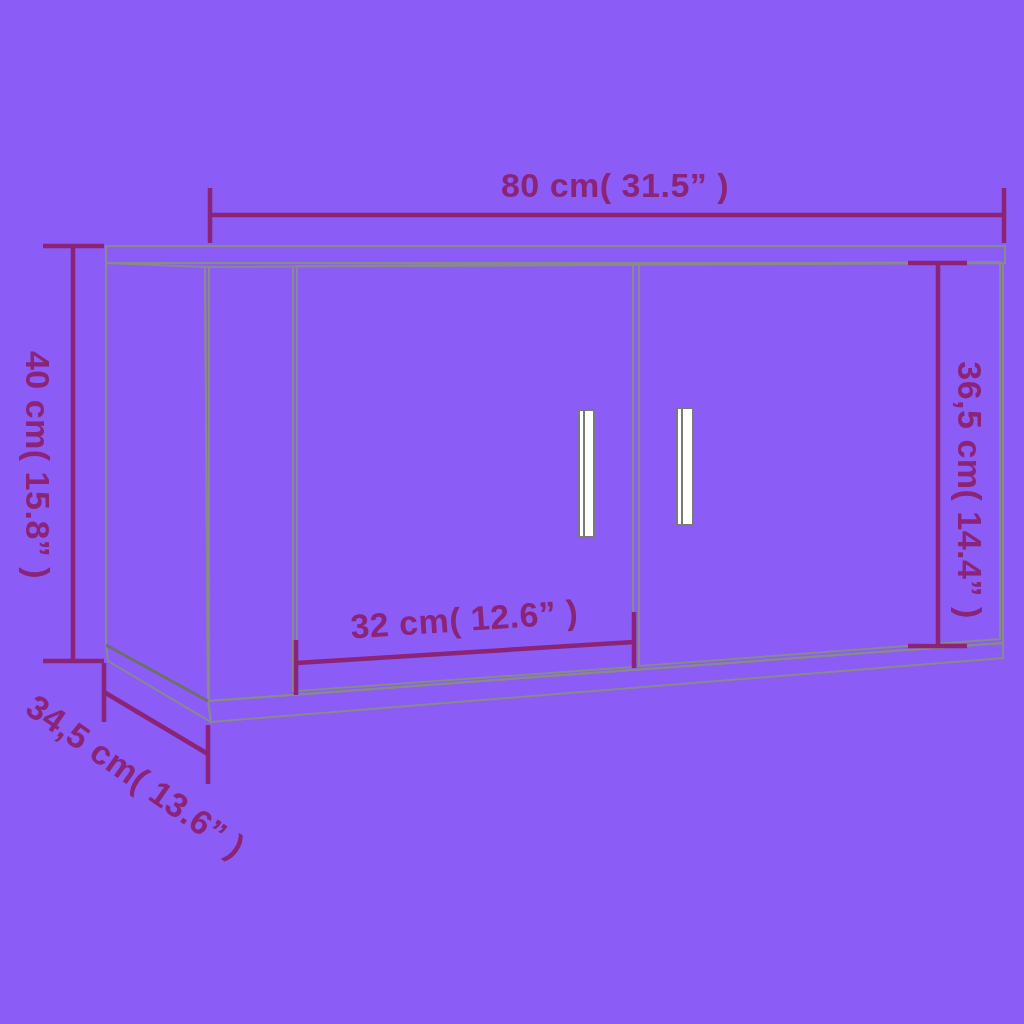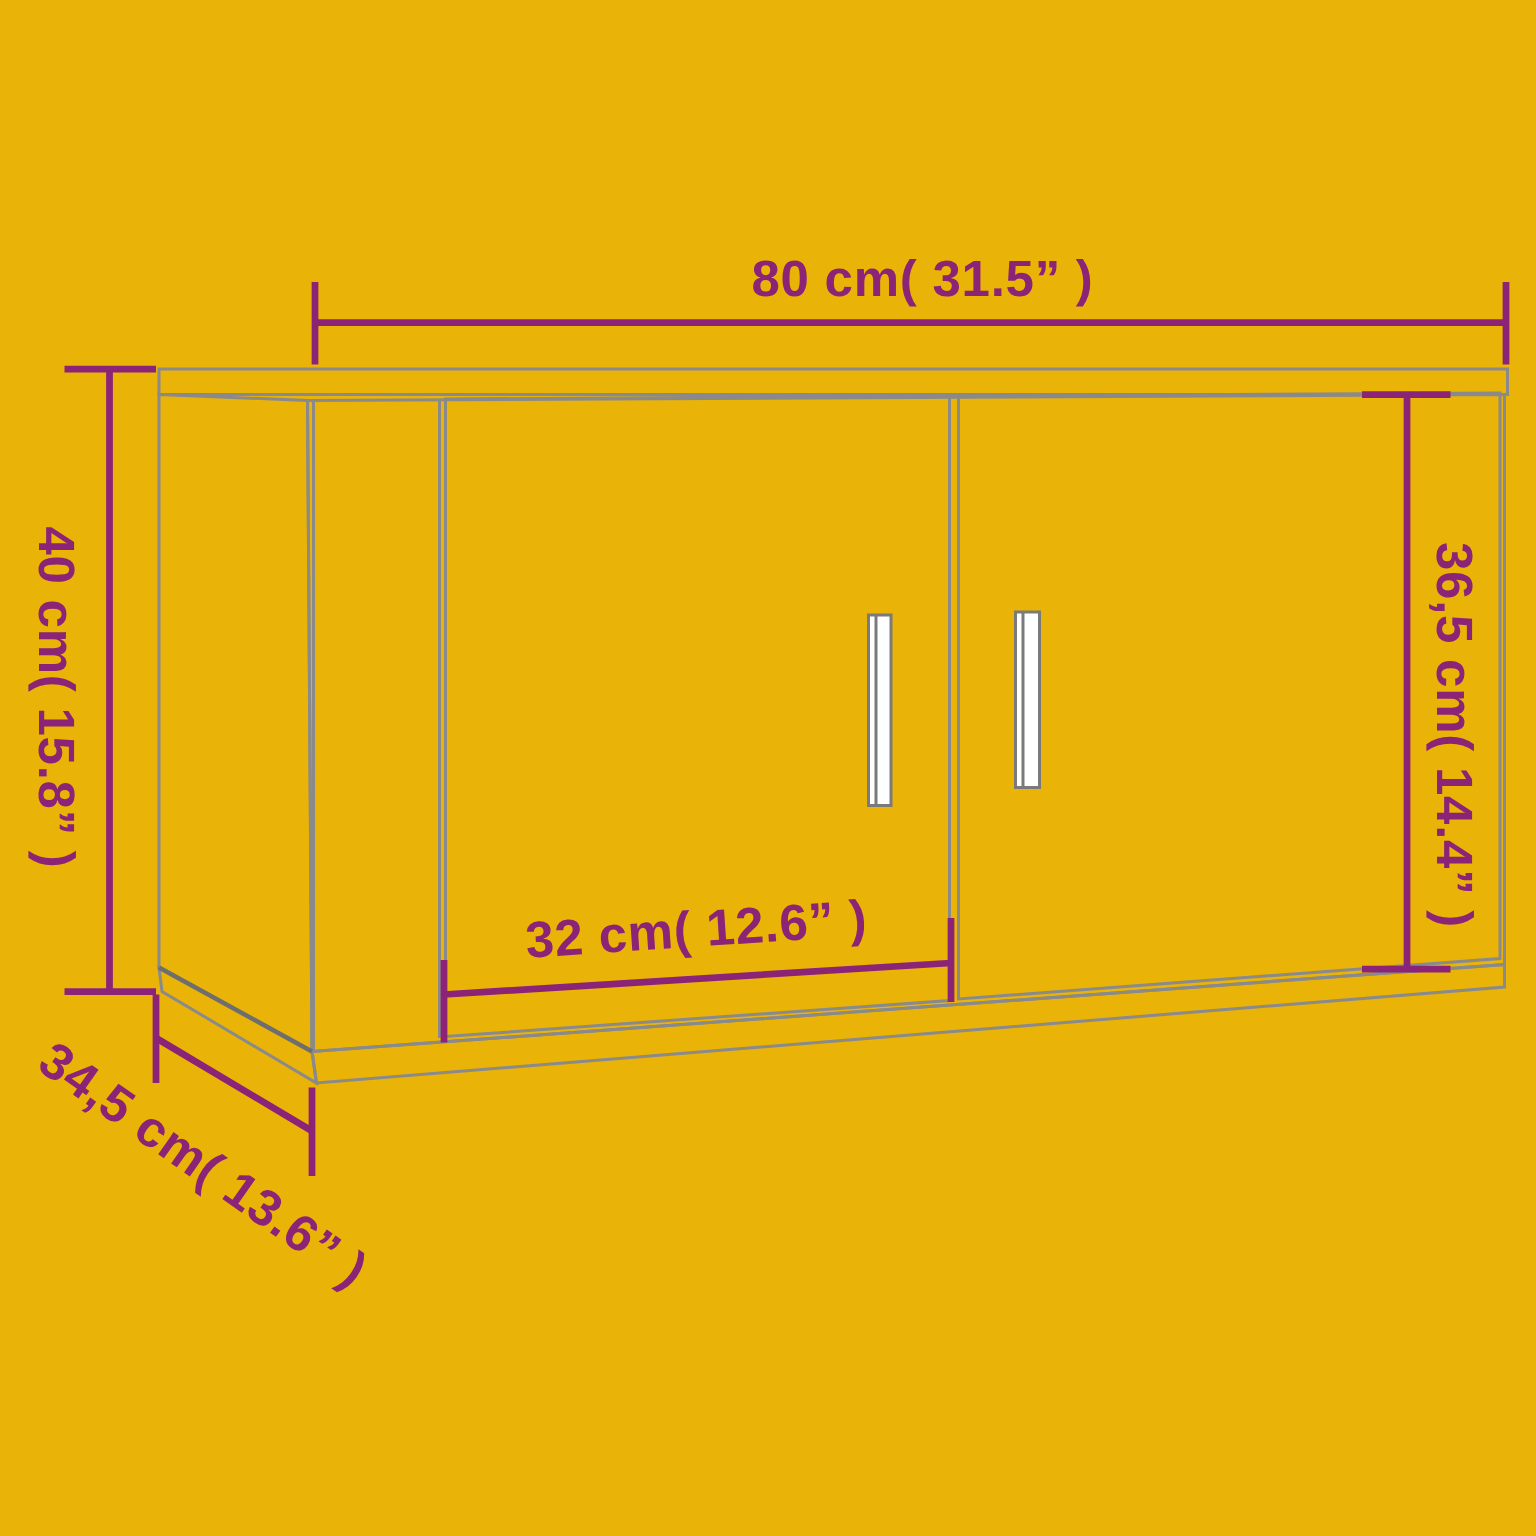--- a/index.html
+++ b/index.html
@@ -1,16 +1,16 @@
 <!DOCTYPE html>
 <html><head>
 <meta charset="utf-8">
 <style>
   html,body{margin:0;padding:0;background:#ffffff;}
-  .stage{position:relative;width:1024px;height:1024px;background:#eab308;overflow:hidden;}
+  .stage{position:relative;width:1024px;height:1024px;background:#8b5cf6;overflow:hidden;}
   svg{display:block;}
   .dim-label{
     font-family:"Liberation Sans", sans-serif;
     font-weight:bold;
     font-size:34px;
     letter-spacing:0.5px;
   }
 </style>
 </head>
 <body>

